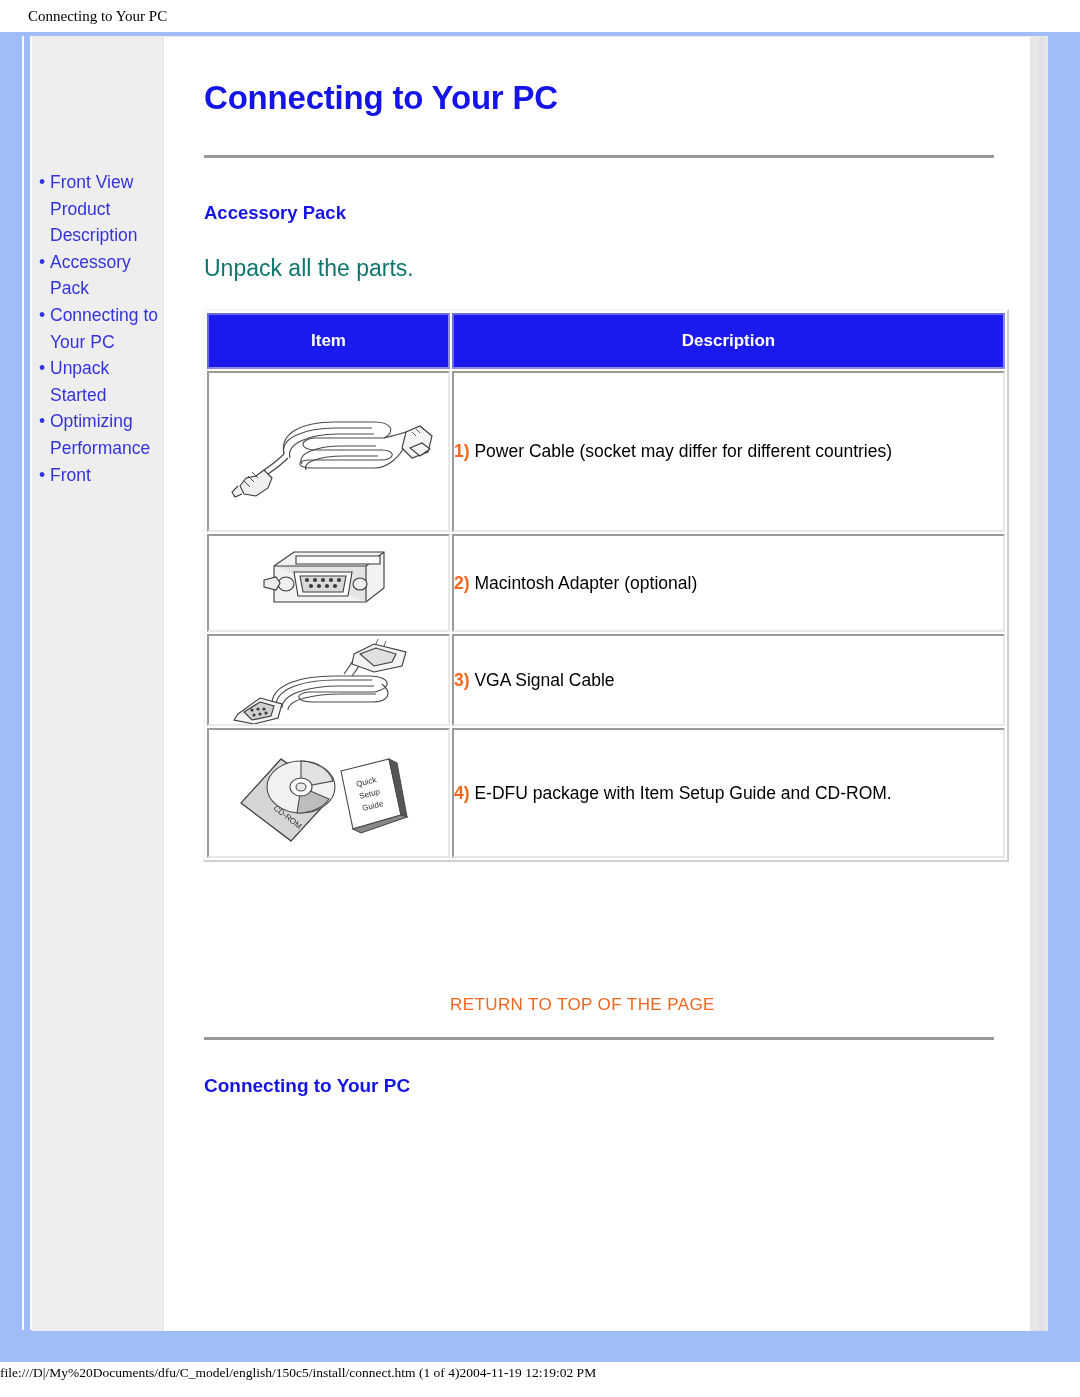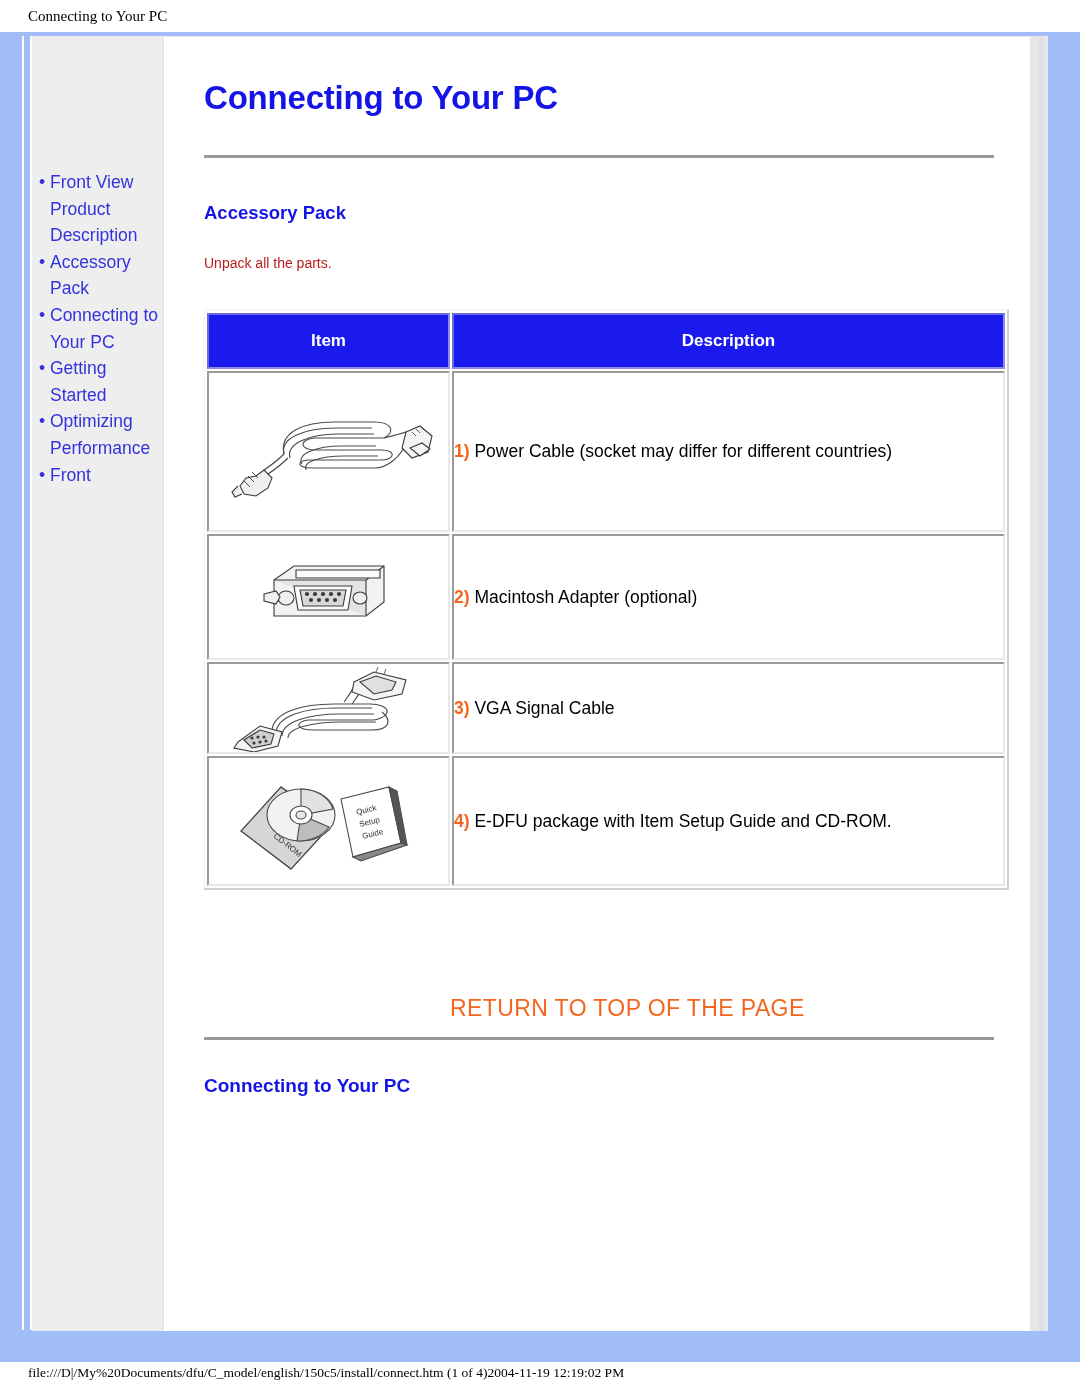--- a/index.html
+++ b/index.html
@@ -31,21 +31,20 @@
   }
   .print-footer {
     position: absolute;
     left: 0; top: 1362px;
     width: 1080px; height: 35px;
     background: #ffffff;
     font-family: "Liberation Serif", serif;
     font-size: 13.5px;
     color: #000;
     line-height: 22px;
-    padding-left: 28px;
     box-sizing: border-box;
     white-space: nowrap;
   }
 
   
   .blue-frame {
     position: absolute;
     left: 0; top: 32px;
     width: 1080px; height: 1330px;
     background: #A0BDF8;
@@ -165,22 +164,22 @@
     font-weight: bold;
     white-space: nowrap;
   }
   .sh-accessory { top: 165px; }
   .sh-connecting { top: 1038px; font-size: 19px; }
 
   .intro-text {
     position: absolute;
     left: 39px;
     top: 218px;
-    color: #b91c1c;
-    font-size: 14px;
+    color: #0f766e;
+    font-size: 23px;
   }
 
   
   .acc-table {
     position: absolute;
     left: 38px;
     top: 272px;
     width: 806px;
     border: 2px solid;
     border-color: #f6f6f6 #cfcfcf #cfcfcf #f6f6f6;
@@ -221,30 +220,30 @@
   .desc-num {
     color: #F4661E;
     font-weight: bold;
   }
 
   .item-cell {
     text-align: center;
     padding: 6px 0;
   }
   .row-1 td { height: 161px; }
-  .row-2 td { height: 126px; margin-top: 40px; }
+  .row-2 td { height: 98px; margin-top: 40px; }
   .row-3 td { height: 70px; }
   .row-4 td { height: 130px; }
 
   .return-top {
     position: absolute;
     left: 285px;
     top: 958px;
     color: #F4661E;
-    font-size: 23px;
+    font-size: 17px;
     letter-spacing: 0.4px;
     cursor: pointer;
     white-space: nowrap;
   }
 
   svg { display: block; margin: 0 auto; }
 </style>
 </head>
 <body>
 
@@ -273,21 +272,21 @@
         <span class="label">Accessory Pack</span>
       </div>
 
       <div class="sidebar-item">
         <span class="bullet">•</span>
         <span class="label">Connecting to Your PC</span>
       </div>
 
       <div class="sidebar-item">
         <span class="bullet">•</span>
-        <span class="label">Getting Started</span>
+        <span class="label">Unpack Started</span>
       </div>
 
       <div class="sidebar-item">
         <span class="bullet">•</span>
         <span class="label">Optimizing Performance</span>
       </div>
 
       <div class="sidebar-item">
         <span class="bullet">•</span>
         <span class="label">Front</span>

